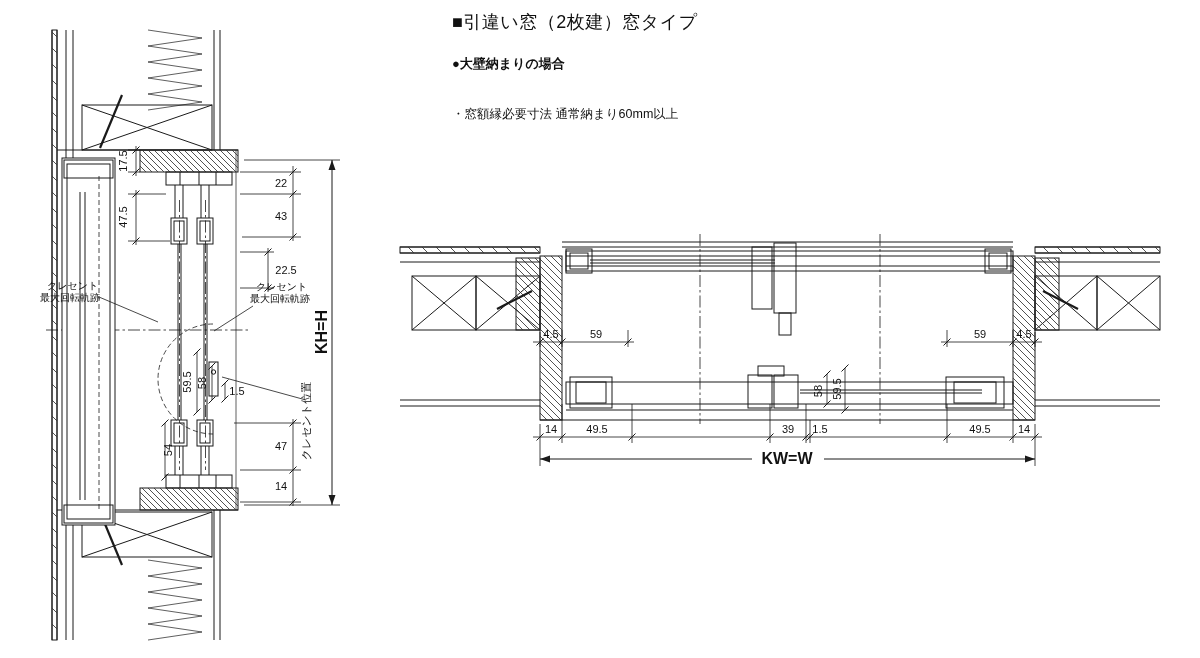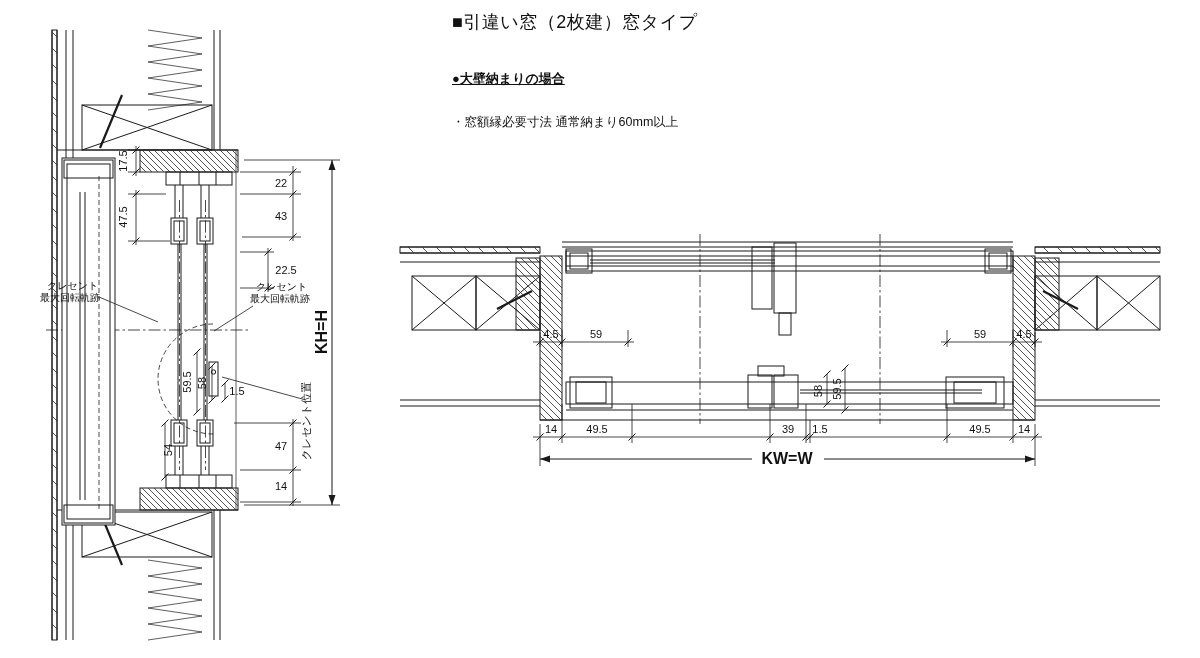--- a/index.html
+++ b/index.html
@@ -1,20 +1,20 @@
 <!DOCTYPE html>
 <html><head>
 <meta charset="utf-8">
 <style>
   html,body{margin:0;padding:0;background:#ffffff;width:1200px;height:658px;
     font-family:"Liberation Sans","DejaVu Sans",sans-serif;color:#111;overflow:hidden;position:relative;}
   .hdr{position:absolute;left:452px;top:10px;}
   .hdr .title{font-size:18px;font-weight:normal;letter-spacing:.5px;}
-  .hdr .subtitle{font-size:13px;margin-top:36px;font-weight:bold;text-decoration:underline;}
-  .hdr .note{font-size:12.5px;margin-top:26px;}
+  .hdr .subtitle{font-size:13px;margin-top:21px;font-weight:bold;}
+  .hdr .note{font-size:12.5px;margin-top:33px;}
   svg#dwg{position:absolute;left:0;top:0;}
   #dwg line,#dwg rect,#dwg path,#dwg polyline,#dwg circle{stroke:#1a1a1a;stroke-width:1;fill:none;}
   #dwg .w{fill:#ffffff;}
   #dwg .thin{stroke-width:.7;}
   #dwg .bolt{stroke-width:2.2;}
   #dwg .dash{stroke-dasharray:5 3;stroke-width:.8;}
   #dwg .cl{stroke-dasharray:12 3 2.5 3;stroke-width:.8;}
   #dwg .dimln{stroke-width:.8;}
   #dwg .hatchlines line{stroke:#333;stroke-width:.85;}
   #dwg .ticks line{stroke:#1a1a1a;stroke-width:1;}

